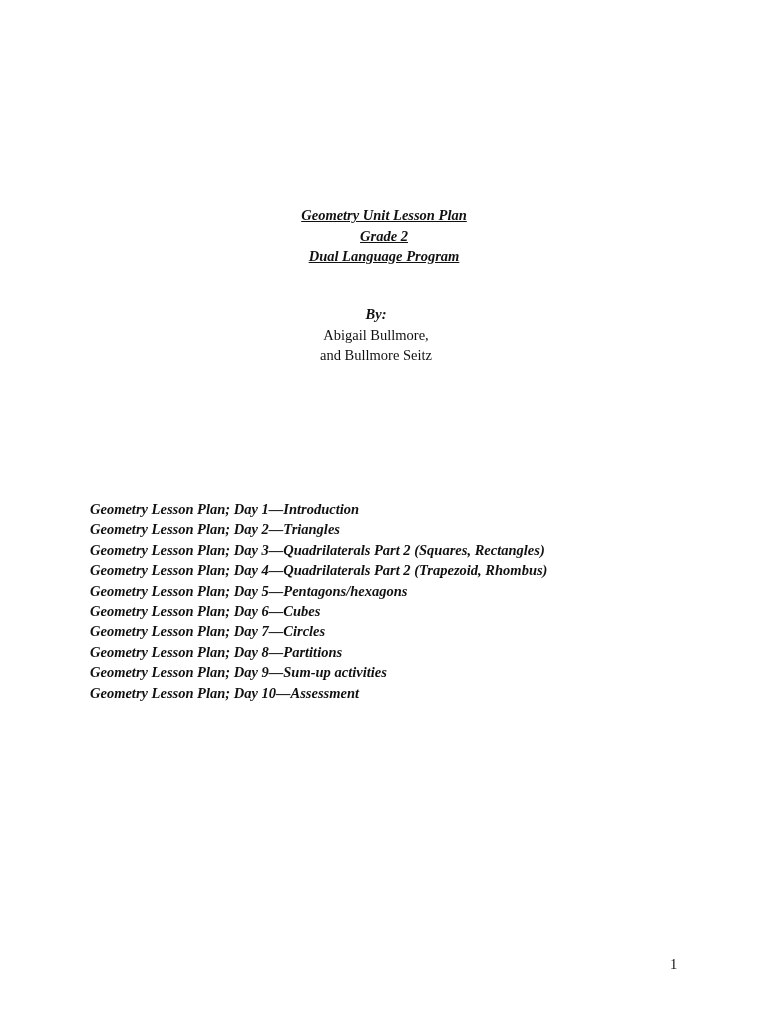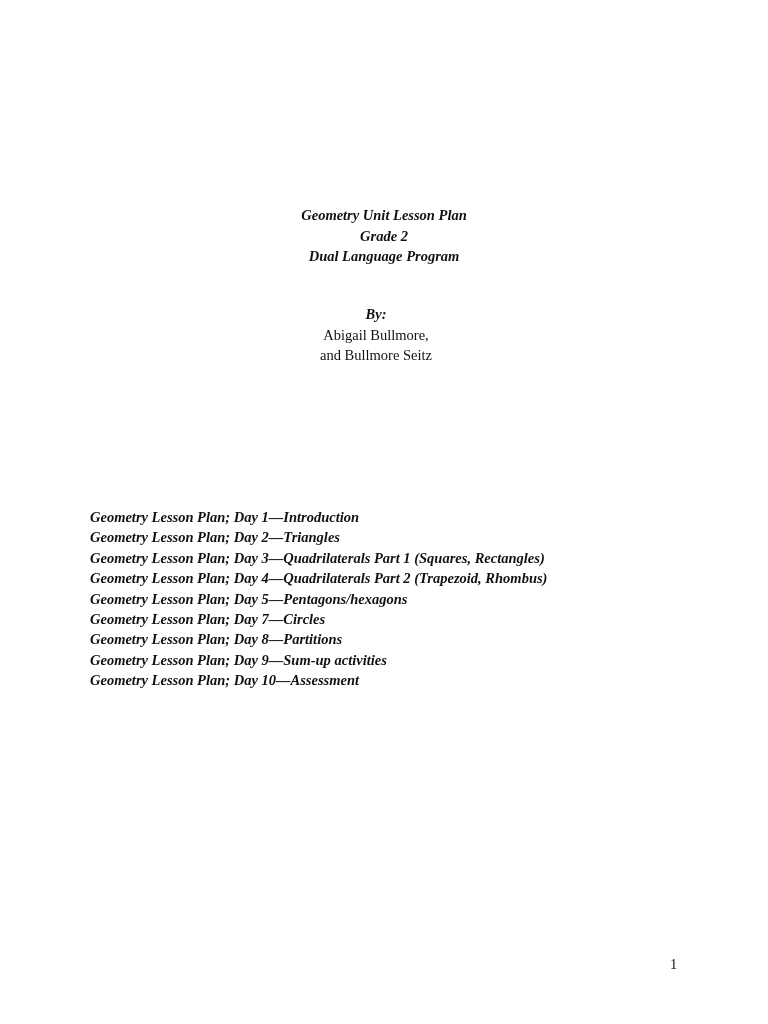--- a/index.html
+++ b/index.html
@@ -2,30 +2,30 @@
 <html><head>
   <meta charset="utf-8">
   <style>
     html, body { margin: 0; padding: 0; }
     body {
       width: 768px; height: 1024px; background: #ffffff; position: relative; overflow: hidden;
       font-family: "Liberation Serif", "DejaVu Serif", serif; color: #111111;
     }
     .title-block {
       position: absolute; top: 205px; left: 0; width: 768px; text-align: center;
-      font-size: 14.5px; line-height: 20.5px; font-weight: bold; font-style: italic;
+      font-size: 14.5px; line-height: 20.5px; font-weight: bold; font-style: italic; text-decoration: underline;
     }
     .author-block {
       position: absolute; top: 304px; left: 0; width: 752px; text-align: center;
       font-size: 14.5px; line-height: 20.5px;
     }
     .author-block .by { font-weight: bold; font-style: italic; }
     .toc {
       position: absolute; top: 499px; left: 90px; width: 600px;
-      font-size: 14.5px; line-height: 20.4px; font-weight: bold; font-style: italic; margin-top: 8px;
+      font-size: 14.5px; line-height: 20.4px; font-weight: bold; font-style: italic;
     }
     .toc div { white-space: nowrap; }
     .page-number {
       position: absolute; top: 956px; left: 670px; font-size: 14.5px;
     }
   </style>
 </head>
 <body>
 
 <div class="title-block">
@@ -36,22 +36,23 @@
 
 <div class="author-block">
   <div class="by">By:</div>
   <div>Abigail Bullmore,</div>
   <div>and Bullmore Seitz</div>
 </div>
 
 <div class="toc">
   <div>Geometry Lesson Plan; Day 1—Introduction</div>
   <div>Geometry Lesson Plan; Day 2—Triangles</div>
-  <div>Geometry Lesson Plan; Day 3—Quadrilaterals Part 1 (Squares, Rectangles)</div>
+  <div>Geometry Lesson Plan; Day 3—Quadrilaterals Part 2 (Squares, Rectangles)</div>
   <div>Geometry Lesson Plan; Day 4—Quadrilaterals Part 2 (Trapezoid, Rhombus)</div>
   <div>Geometry Lesson Plan; Day 5—Pentagons/hexagons</div>
+  <div>Geometry Lesson Plan; Day 6—Cubes</div>
   <div>Geometry Lesson Plan; Day 7—Circles</div>
   <div>Geometry Lesson Plan; Day 8—Partitions</div>
   <div>Geometry Lesson Plan; Day 9—Sum-up activities</div>
   <div>Geometry Lesson Plan; Day 10—Assessment</div>
 </div>
 
 <div class="page-number">1</div>
 
 </body></html>

